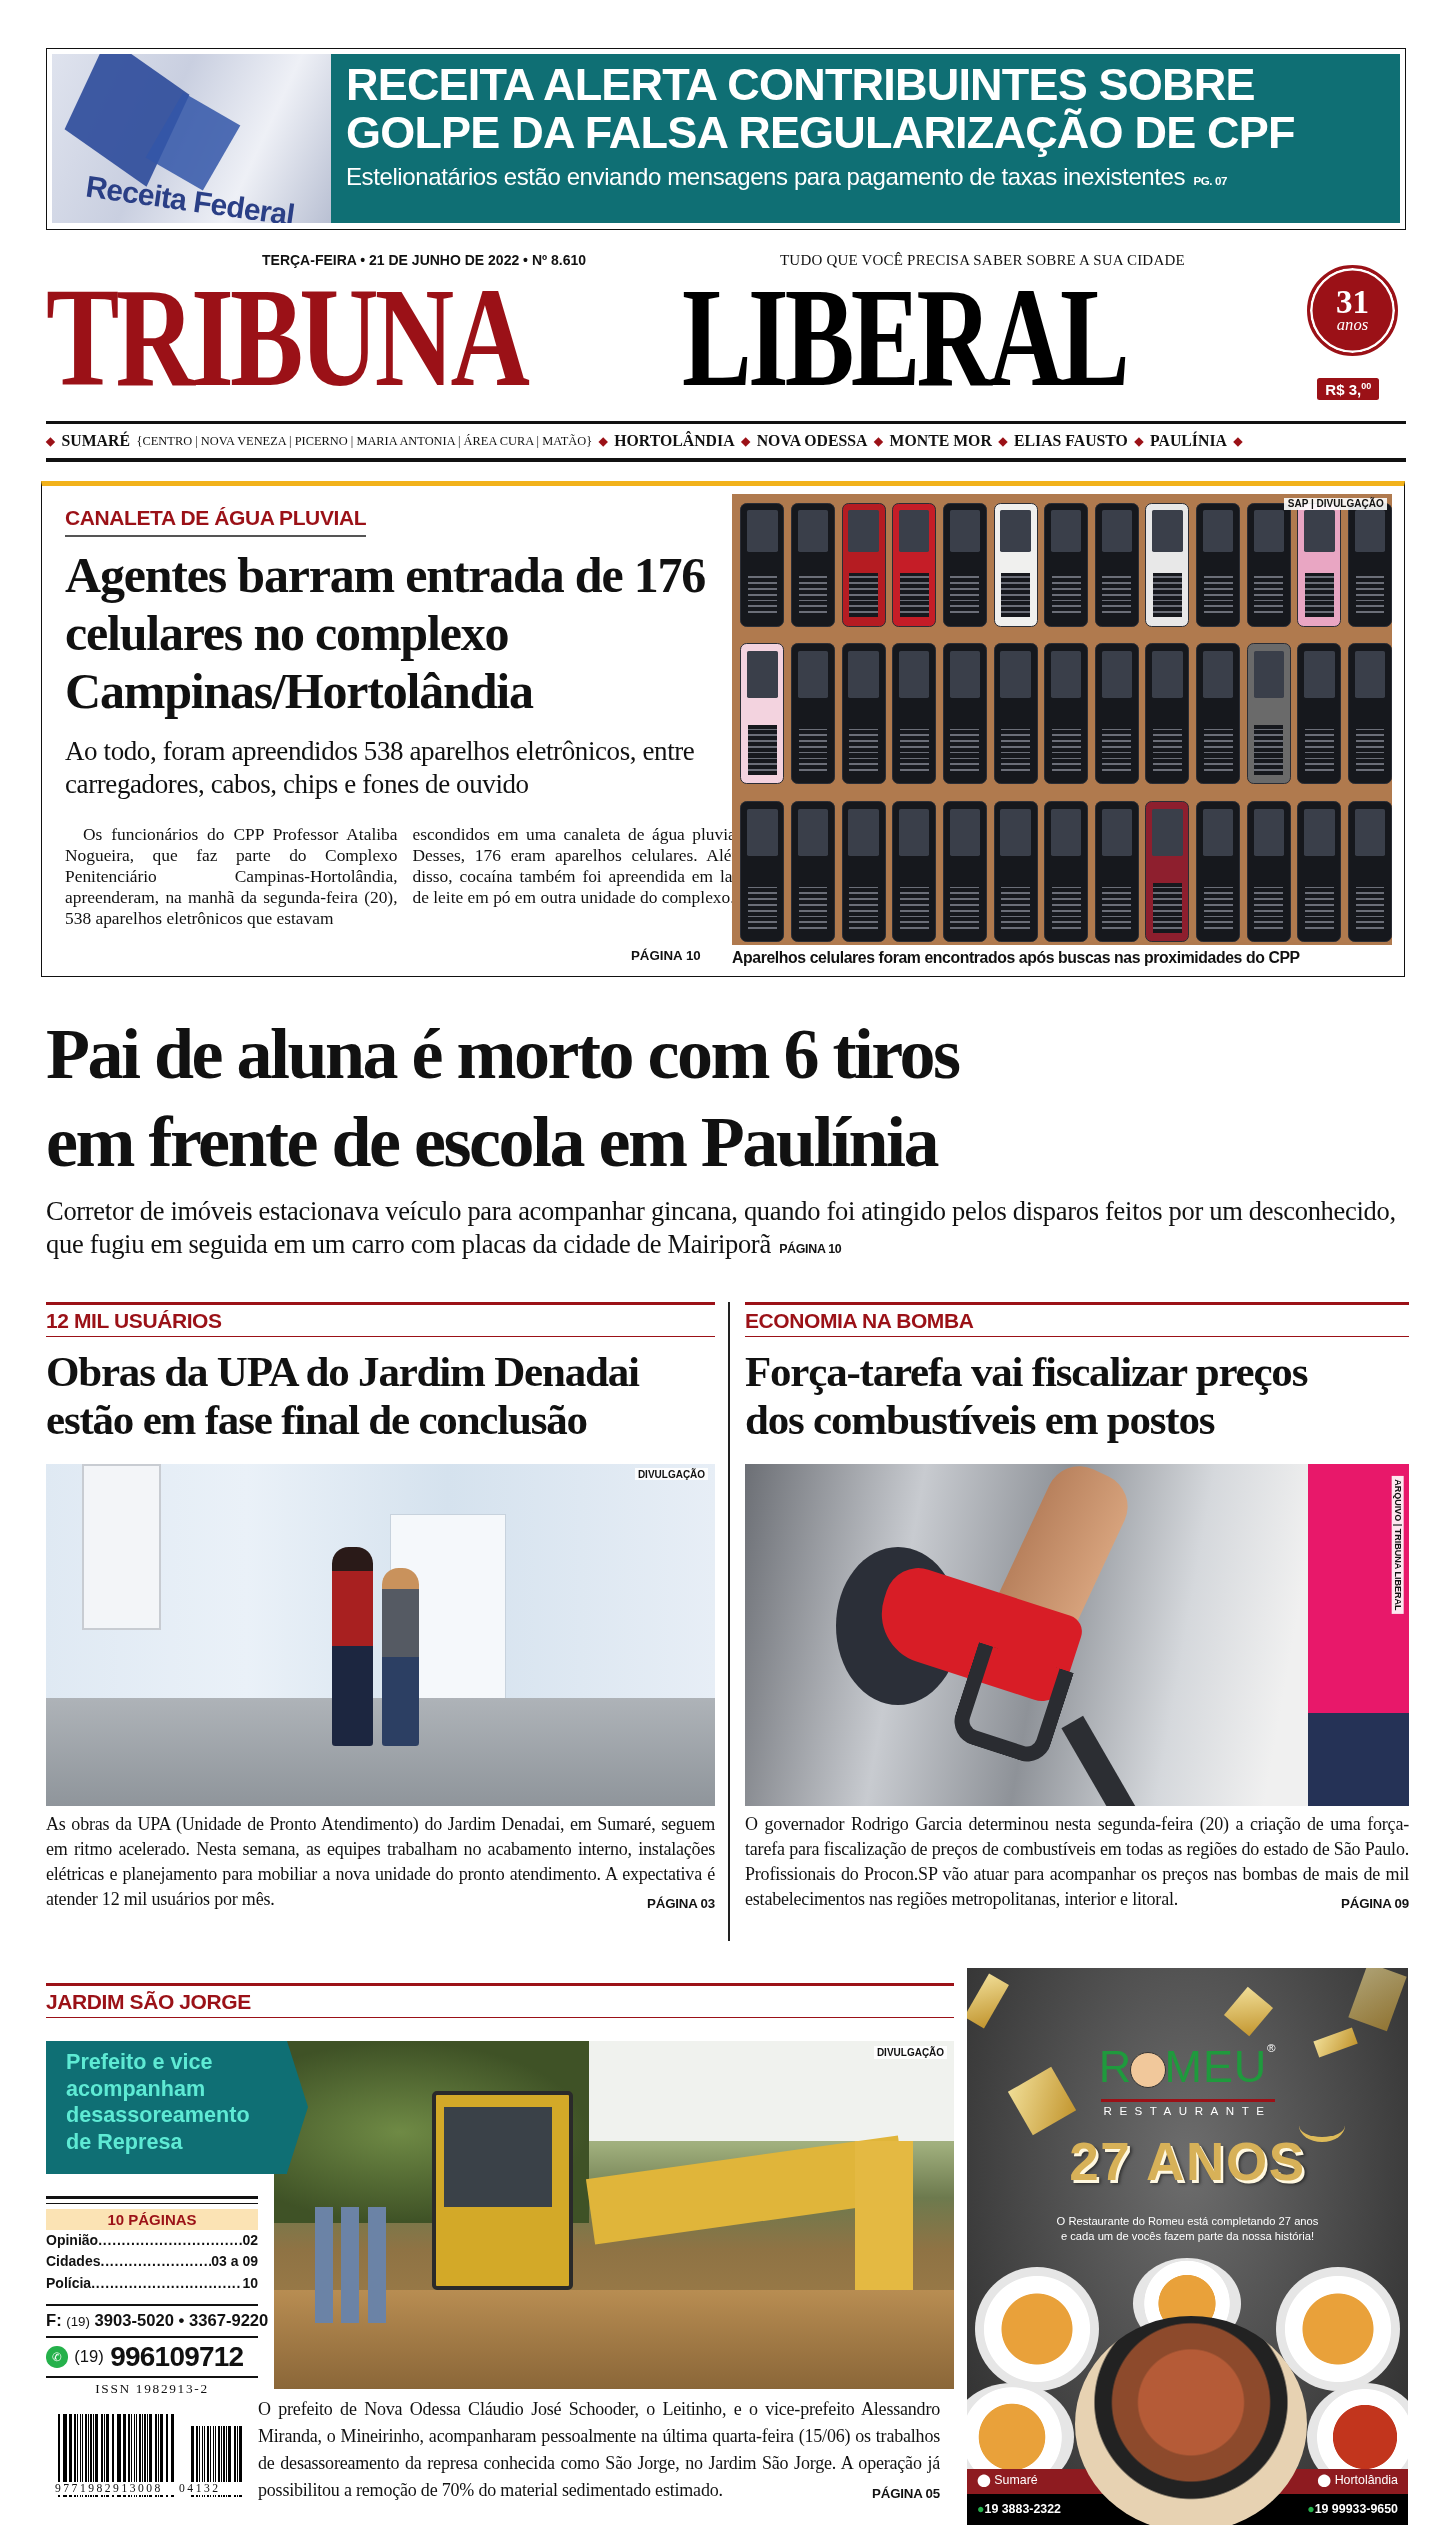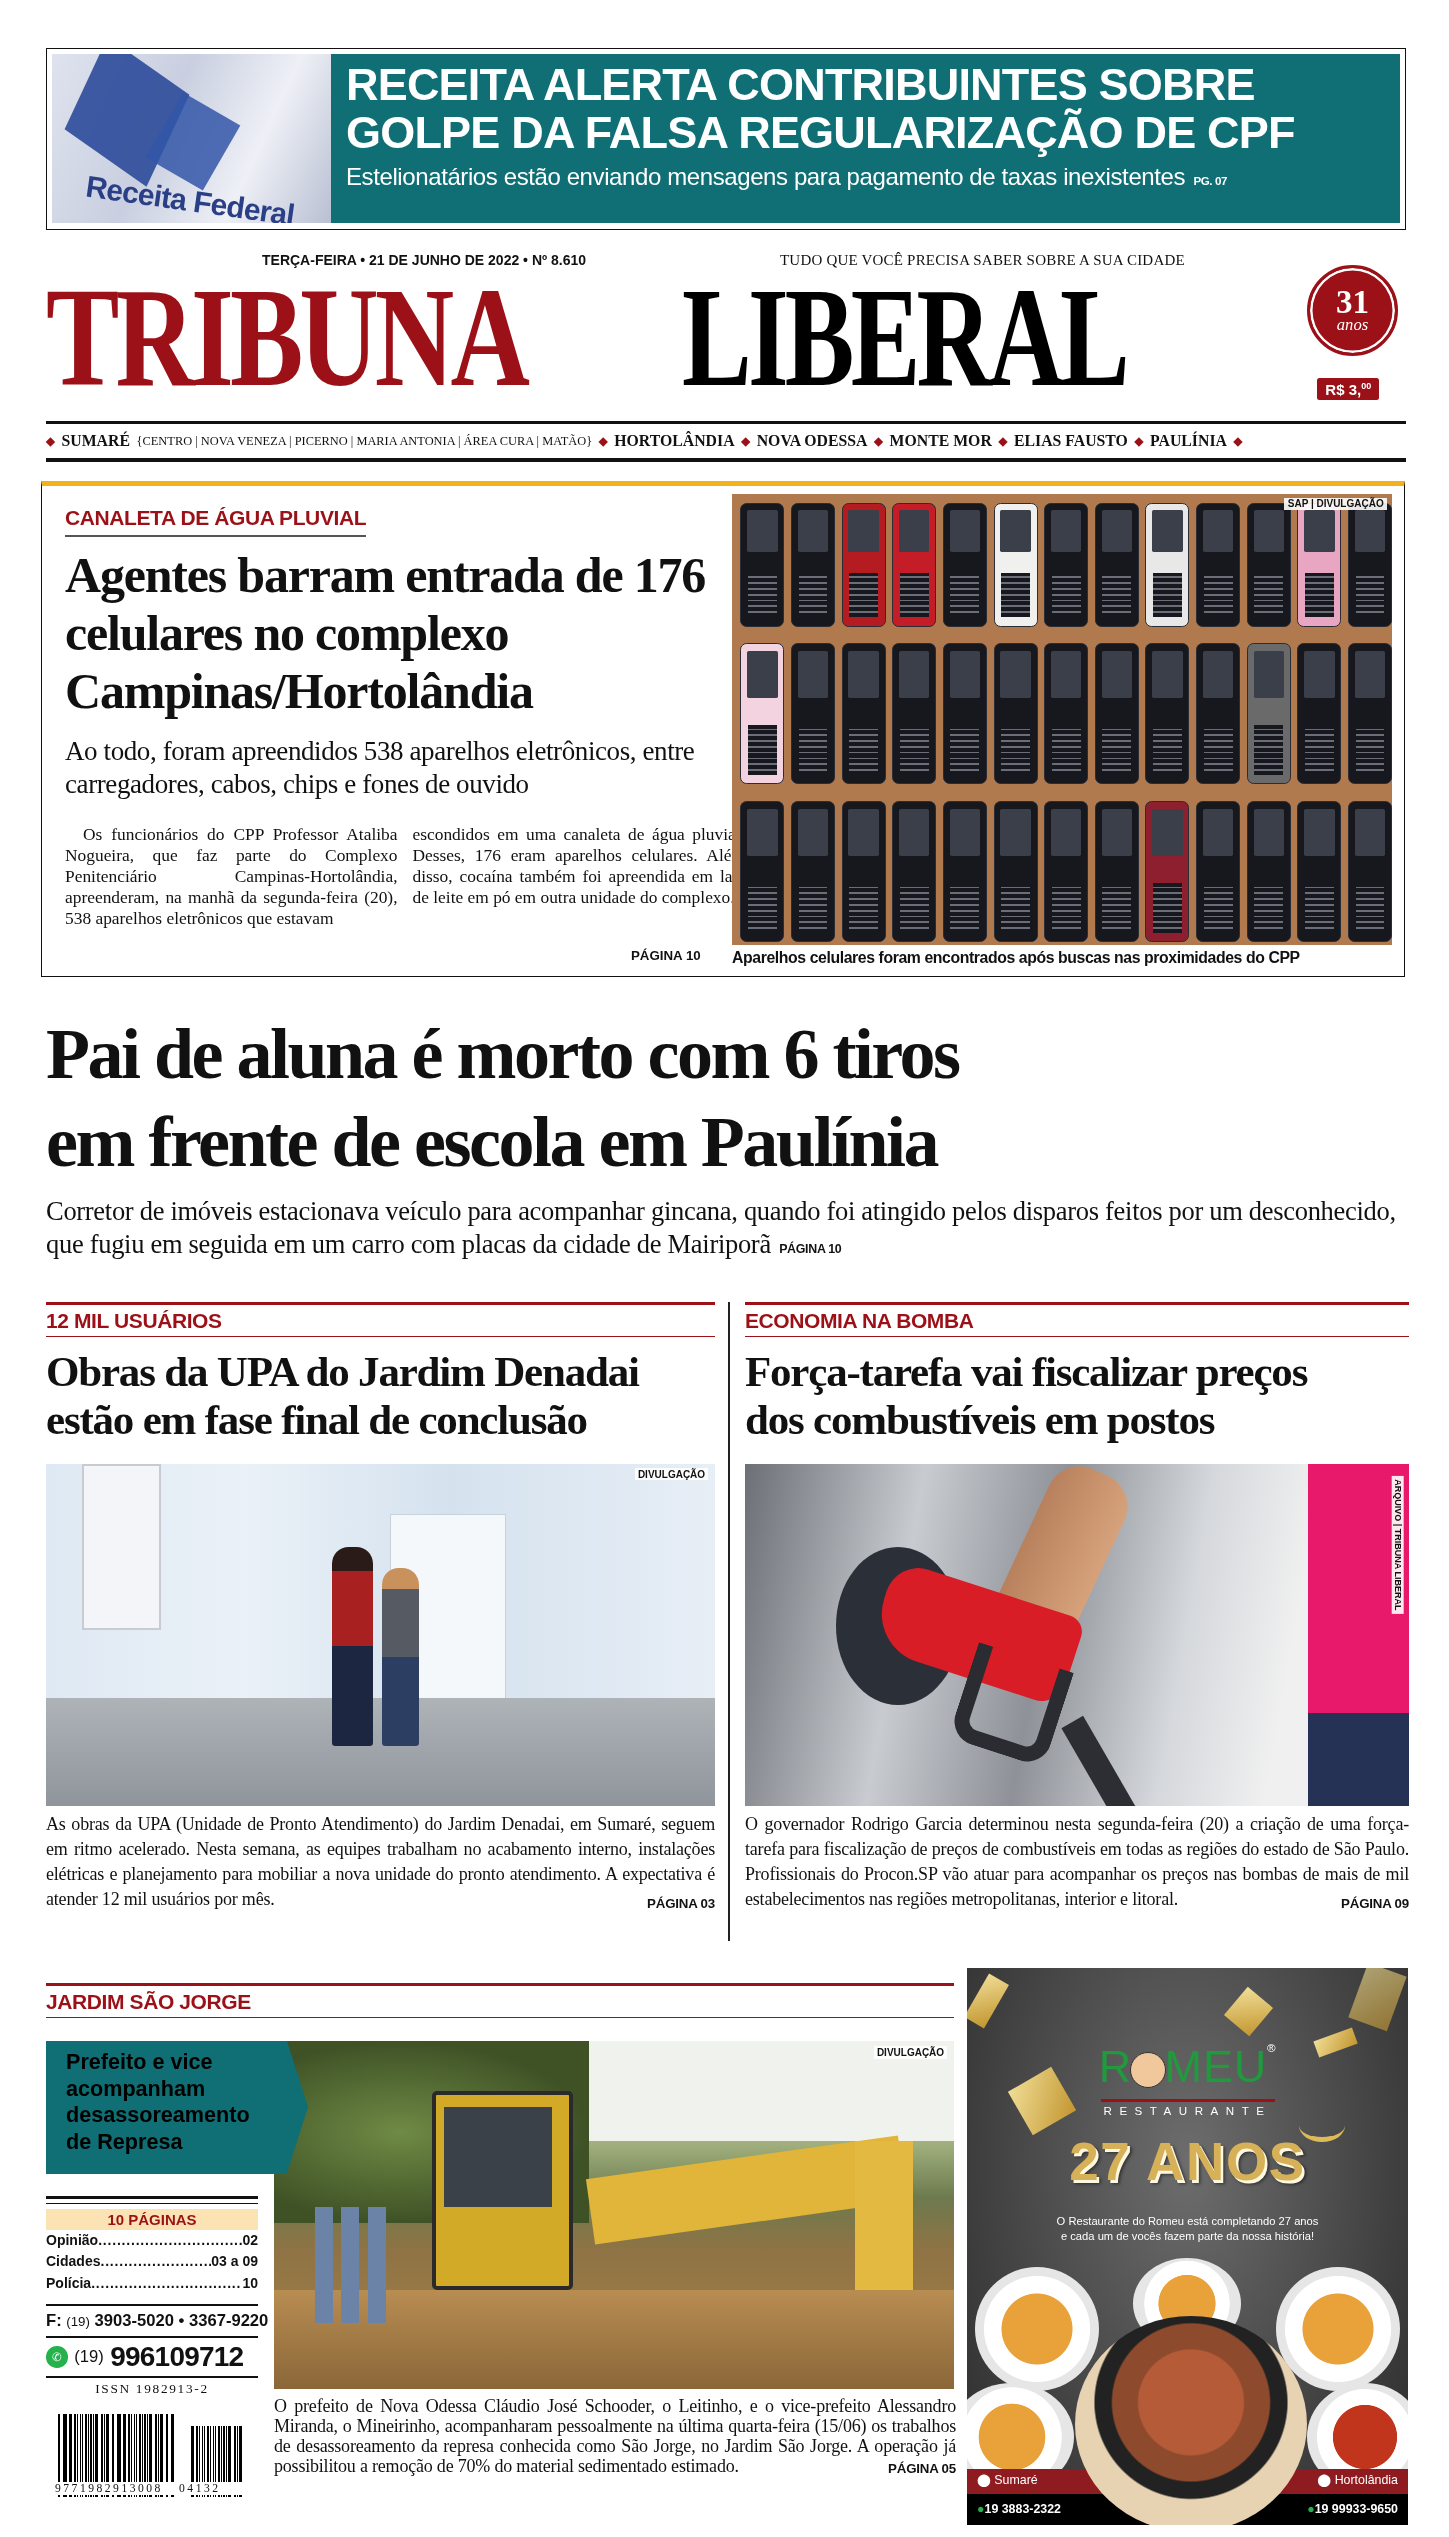--- a/index.html
+++ b/index.html
@@ -86,21 +86,21 @@
 .fuel .nozzle{position:absolute;left:133px;top:124px;width:199px;height:91px;background:#d81d26;border-radius:33px 16.6px 25px 50px;transform:rotate(18deg)}
 .fuel .handle{position:absolute;left:216px;top:191px;width:100px;height:100px;border:15px solid #2a2c31;border-top:none;border-radius:0 0 25px 25px;transform:rotate(18deg)}
 .fuel .arm{position:absolute;left:274px;top:0;width:83px;height:191px;background:linear-gradient(90deg,#b8815d,#d6a27c);border-radius:33px;transform:rotate(25deg)}
 .fuel .hose{position:absolute;left:348px;top:249px;width:25px;height:133px;background:#2c2e33;transform:rotate(-30deg)}
 .fuel .cap{position:absolute;left:91px;top:83px;width:124px;height:158px;background:#2b2f38;border-radius:50%}
 
 
 #jsj{left:46px;top:1983px;width:908px}
 #jsj .topbar{height:3.3px;background:#9b1117}
 #jsj .kicker{font-family:"Liberation Sans",sans-serif;font-weight:bold;font-size:21px;color:#9b1117;padding:3.3px 0 3.3px;border-bottom:1.7px solid #9b1117;letter-spacing:-0.4px}
-#teal-box{left:46px;top:2041px;width:241px;height:133px;background:#0f6f74;color:#000000;padding:8.3px 20px;font-family:"Liberation Sans",sans-serif;font-weight:bold;font-size:21.6px;line-height:26.5px;z-index:3}
+#teal-box{left:46px;top:2041px;width:241px;height:133px;background:#0f6f74;color:#5eead4;padding:8.3px 20px;font-family:"Liberation Sans",sans-serif;font-weight:bold;font-size:21.6px;line-height:26.5px;z-index:3}
 #teal-arrow{left:287px;top:2041px;width:0;height:0;border-top:66px solid transparent;border-bottom:66px solid transparent;border-left:21.6px solid #0f6f74;z-index:3}
 #dredge{left:274px;top:2041px;width:680px;height:348px;overflow:hidden;background:linear-gradient(180deg,#e6ead6 0%,#9fae7c 30%,#6d7a4e 45%,#8f7344 60%,#a9844c 100%)}
 #dredge .tree{position:absolute;left:0;top:0;width:315px;height:182px;background:radial-gradient(ellipse at 40% 50%,#6f8a45,#3f5226 70%)}
 #dredge .sky{position:absolute;left:315px;top:0;right:0;height:100px;background:#f0f2ee}
 #dredge .mach{position:absolute;left:158px;top:50px;width:141px;height:199px;background:#d3a928;border:4.1px solid #2a2a2a;border-radius:5px}
 #dredge .win{position:absolute;left:170px;top:66px;width:108px;height:100px;background:#3a4148}
 #dredge .boom{position:absolute;left:315px;top:116px;width:315px;height:66px;background:#e0b53a;transform:rotate(-8deg)}
 #dredge .arm2{position:absolute;left:581px;top:100px;width:58px;height:216px;background:#e4b942}
 #dredge .barge{position:absolute;left:0;top:249px;width:680px;height:100px;background:linear-gradient(180deg,#b88d52,#8a6638)}
 #dredge .ppl{position:absolute;left:41px;top:166px;width:75px;height:116px;background:repeating-linear-gradient(90deg,#6b83a6 0 18px,transparent 18px 26.5px)}
@@ -119,21 +119,21 @@
 #index .phone1 .ac{font-weight:normal;font-size:13.3px}
 #index .wa{display:flex;align-items:center;gap:6.6px;padding:3.3px 0;white-space:nowrap}
 #index .wa .ic{width:21.6px;height:21.6px;border-radius:50%;background:#25b14b;color:#fff;font-size:11.6px;display:flex;align-items:center;justify-content:center}
 #index .wa .ac{font-family:"Liberation Sans",sans-serif;font-size:16.6px}
 #index .wa .num{font-family:"Liberation Sans",sans-serif;font-weight:bold;font-size:28px;letter-spacing:-0.8px}
 #issn{left:46px;top:2381px;width:212px;text-align:center;font-size:13.3px;letter-spacing:1.7px}
 #barcode{left:58px;top:2397px;width:191px;height:100px;display:flex;align-items:flex-end;gap:0}
 #barcode .bars{height:83px;flex:none;background:repeating-linear-gradient(90deg,#000 0 1.7px,#fff 1.7px 2.5px,#000 2.5px 3.3px,#fff 3.3px 5px,#000 5px 7.5px,#fff 7.5px 8.3px,#000 8.3px 9px,#fff 9px 10.8px)}
 #barcode-num{left:55px;top:2482px;width:199px;font-size:11.6px;letter-spacing:2.5px;white-space:nowrap;background:#fff}
 
-#jsj-body{left:274px;top:2396px;width:682px;font-size:18px;line-height:20px;text-align:justify;letter-spacing:-0.2px}
+#jsj-body{left:258px;top:2396px;width:682px;font-size:18px;line-height:27px;text-align:justify;letter-spacing:-0.2px}
 #jsj-body .pg{font-family:"Liberation Sans",sans-serif;font-weight:bold;font-size:13.3px;float:right;margin-top:2.5px}
 
 
 #ad{left:967px;top:1968px;width:441px;height:557px;overflow:hidden;background:radial-gradient(ellipse at 50% 35%,#6d6d6d,#3d3d3d 70%,#2a2a2a)}
 #ad .conf{position:absolute;background:linear-gradient(135deg,#f9e59a,#c99a2e);opacity:.95}
 #ad .logo{position:absolute;left:0;right:0;top:73px;text-align:center;font-family:"Liberation Sans",sans-serif;font-size:45px;color:#1f9a3d;font-weight:normal;letter-spacing:0.8px}
 #ad .logo .face{display:inline-block;width:36px;height:36px;border-radius:50%;background:#f1c89b;border:1.7px solid #333;vertical-align:middle;margin:0 -1.7px}
 #ad .logo .reg{font-size:11.6px;vertical-align:top;color:#fff}
 #ad .ruler{position:absolute;left:134px;width:174px;top:131px;height:2.5px;background:#9b1117}
 #ad .rest{position:absolute;left:0;right:0;top:136px;text-align:center;color:#fff;font-family:"Liberation Sans",sans-serif;font-size:11.6px;letter-spacing:7.5px}

